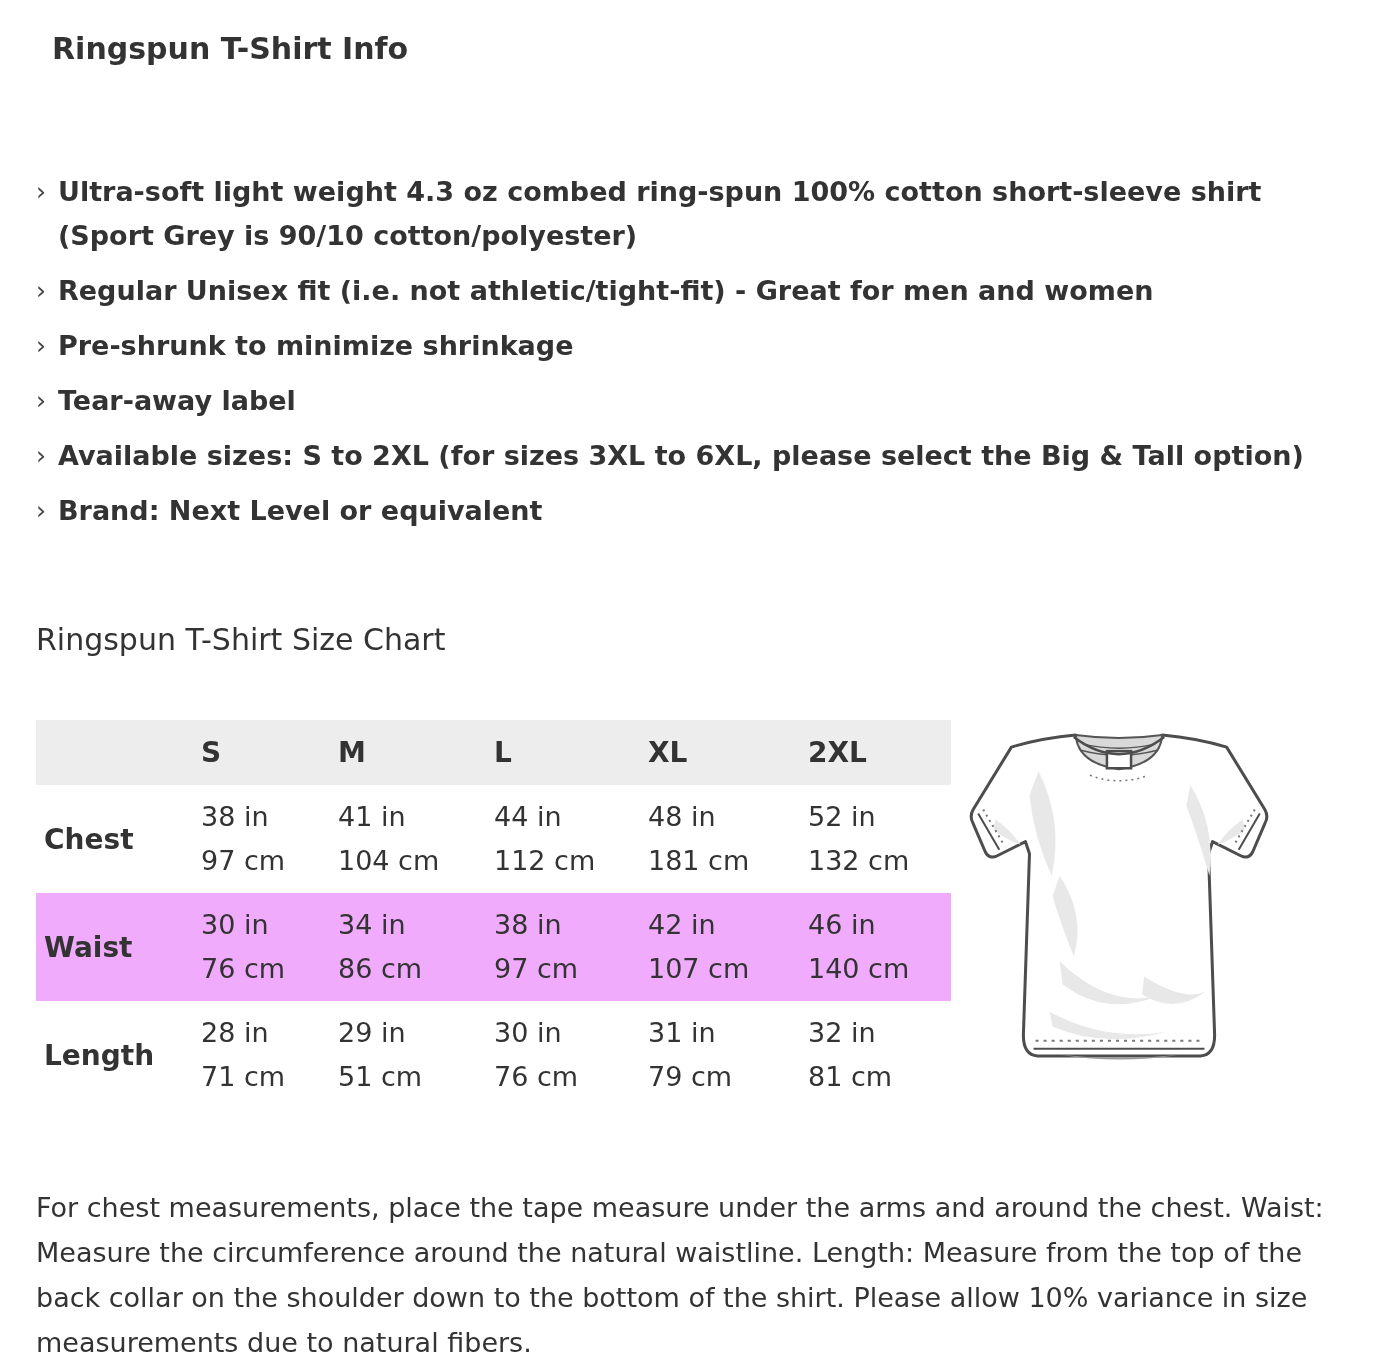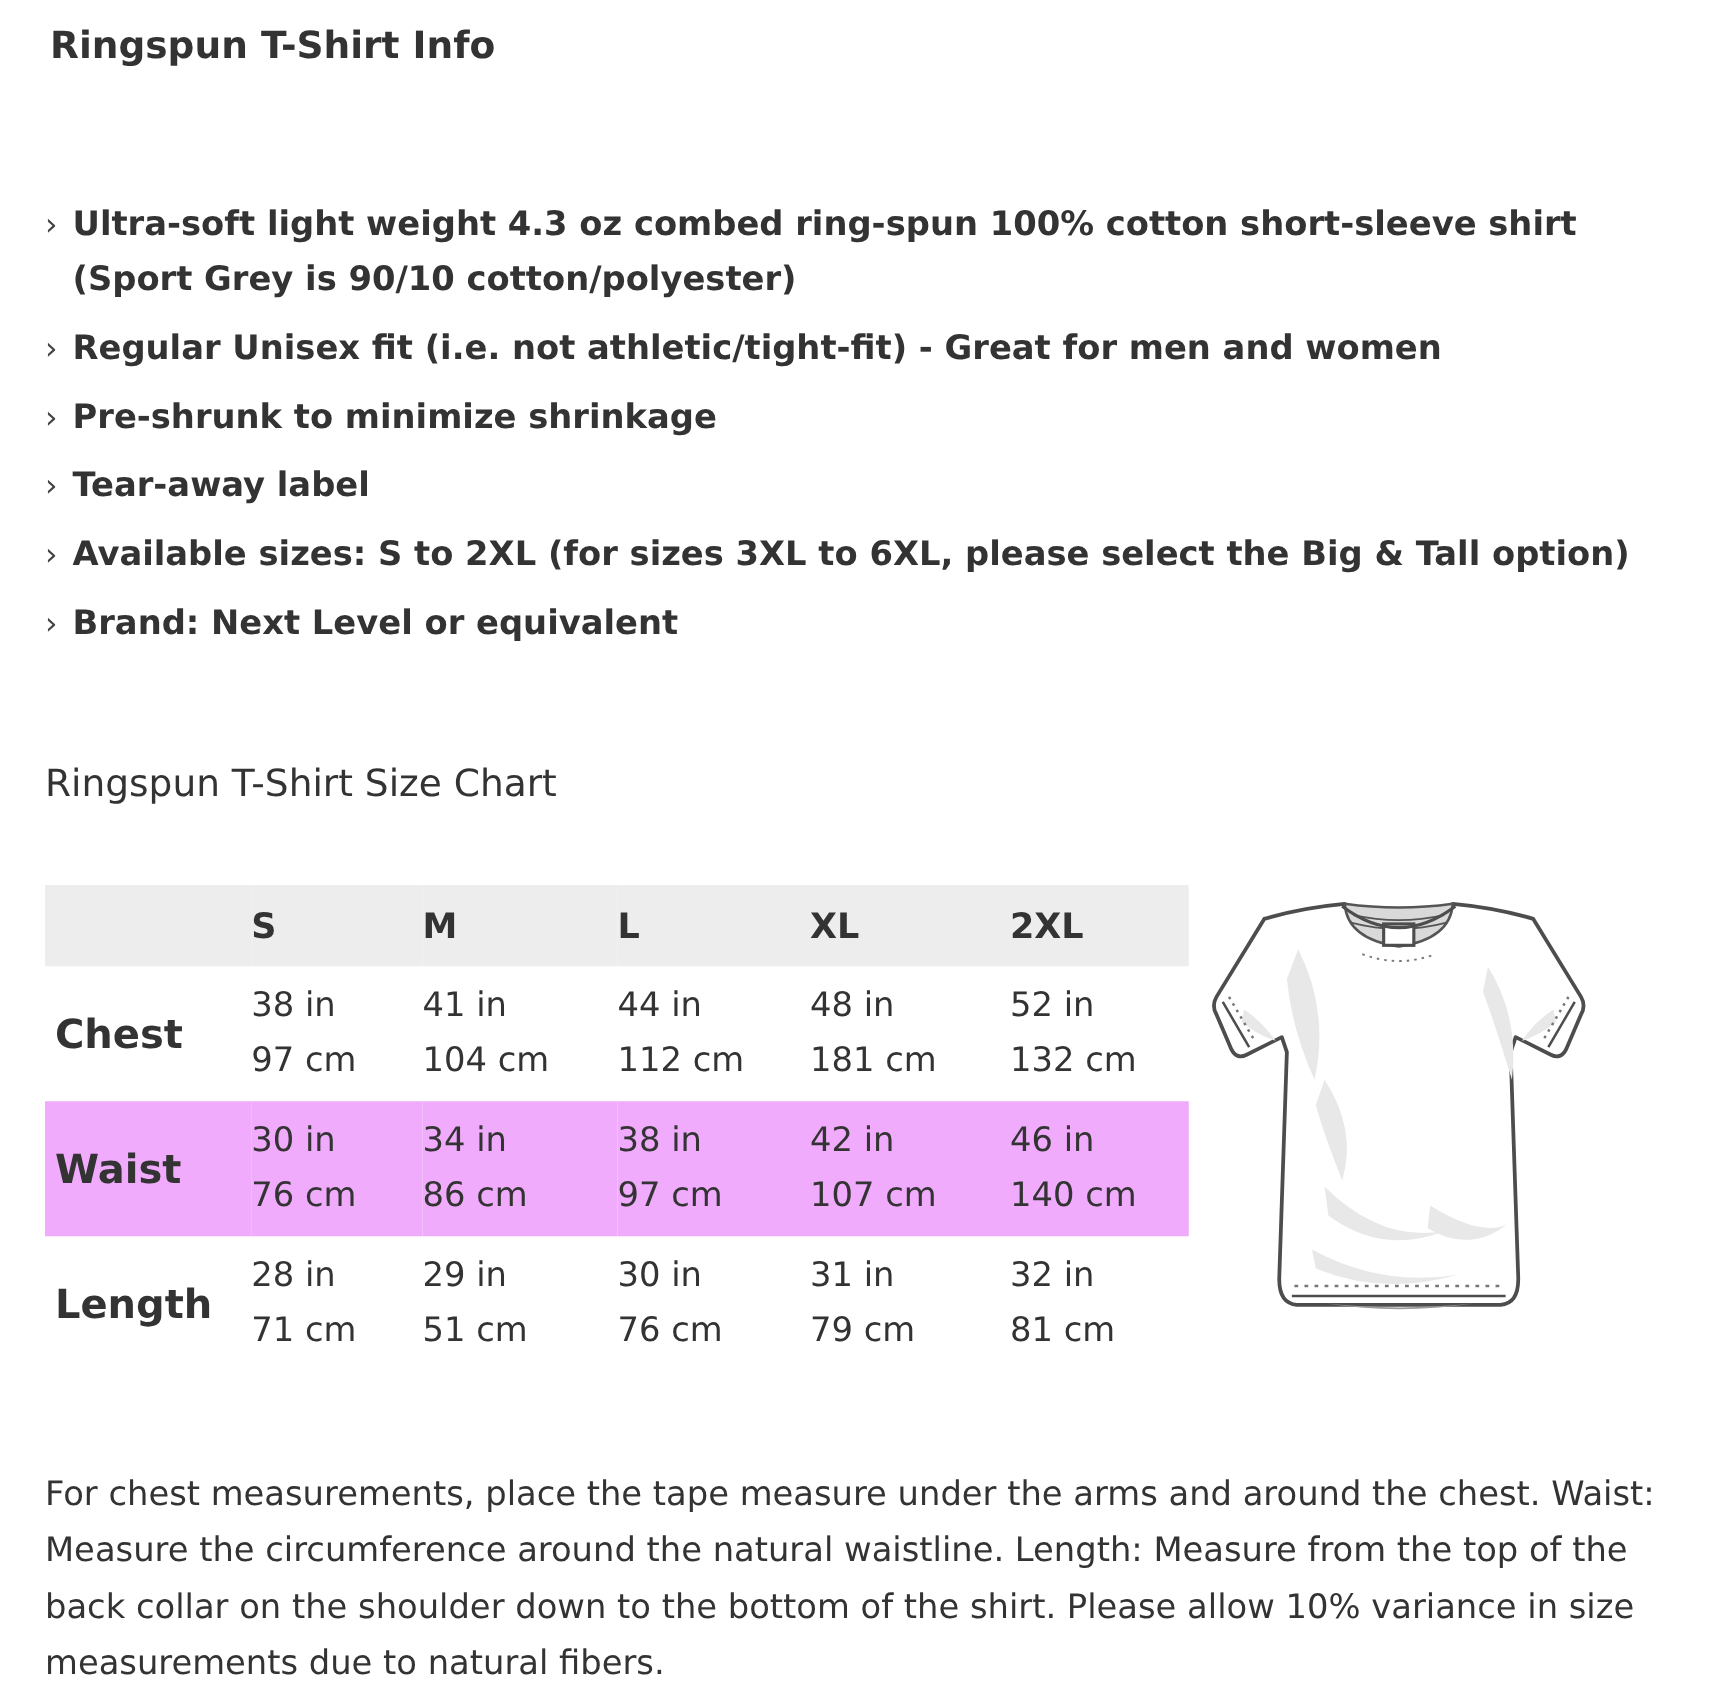--- a/index.html
+++ b/index.html
@@ -13,21 +13,21 @@
     width: 1381px;
     height: 1356px;
     box-sizing: border-box;
     padding: 12px 36px 0 36px;
     overflow: hidden;
   }
   .page-heading {
     font-size: 30px;
     line-height: 42px;
     font-weight: bold;
-    margin: 4px;
+    margin: 16px;
     color: #333333;
   }
   .features {
     list-style: none;
     margin: 100px 0 0 0;
     padding: 0;
     font-size: 27px;
   }
   .feature {
     display: flex;
@@ -73,21 +73,21 @@
     vertical-align: middle;
     padding: 0;
   }
   table.size-chart tbody tr {
     height: 108px;
   }
   table.size-chart tbody tr.striped {
     background: #f0abfc;
   }
   table.size-chart tbody th.row-label {
-    font-size: 32px;
+    font-size: 28px;
     font-weight: bold;
     text-align: left;
     vertical-align: middle;
     padding: 0 0 0 8px;
     margin-top: 10px;
   }
   table.size-chart td {
     font-size: 27px;
     vertical-align: middle;
     padding: 0;

